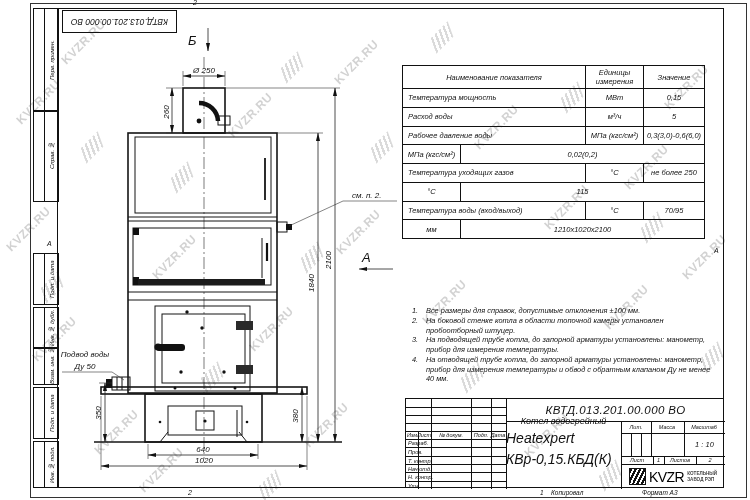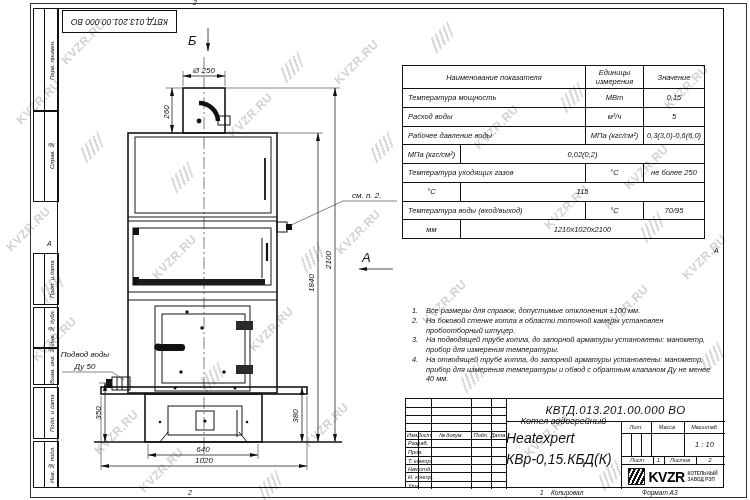--- a/index.html
+++ b/index.html
@@ -57,21 +57,21 @@
   .lbl{position:absolute;transform:translate(-50%,-50%);font-size:5.5px;white-space:nowrap;}
   .lbl-left{position:absolute;font-size:5.6px;white-space:nowrap;}
   .docnum{position:absolute;left:100px;top:0;width:219px;height:22px;display:flex;align-items:center;justify-content:center;
           font-size:11.5px;letter-spacing:.4px;}
   .pname{position:absolute;left:100px;top:22px;width:115px;height:43px;display:flex;flex-direction:column;
          align-items:center;justify-content:center;line-height:1.5;}
   .pn1{font-size:9px;} .pn2{font-size:14px;}
   .scaleval{position:absolute;left:278px;top:34px;width:41px;height:23px;display:flex;align-items:center;justify-content:center;font-size:7.5px;}
   .logo{position:absolute;left:215px;top:65px;width:104px;height:25px;display:flex;align-items:center;justify-content:center;gap:3px;font-style:normal;}
   .logo-sq{width:15px;height:15px;background:repeating-linear-gradient(115deg,#111 0 2.2px,#fff 2.2px 4px);border:1px solid #111;}
-  .logo-word{font-size:14px;font-weight:bold;letter-spacing:-.5px;color:#000;}
+  .logo-word{font-size:14px;font-weight:normal;letter-spacing:-.5px;color:#000;}
   .logo-sub{display:flex;flex-direction:column;font-size:4.6px;font-weight:bold;color:#444;line-height:1.3;}
 </style>
 </head>
 <body>
 
 <div class="sheet">
 
   <div>
     <span class="wmt" style="left:10px;top:95px">KVZR.RU</span>
     <span class="wmt" style="left:0px;top:222px">KVZR.RU</span>

